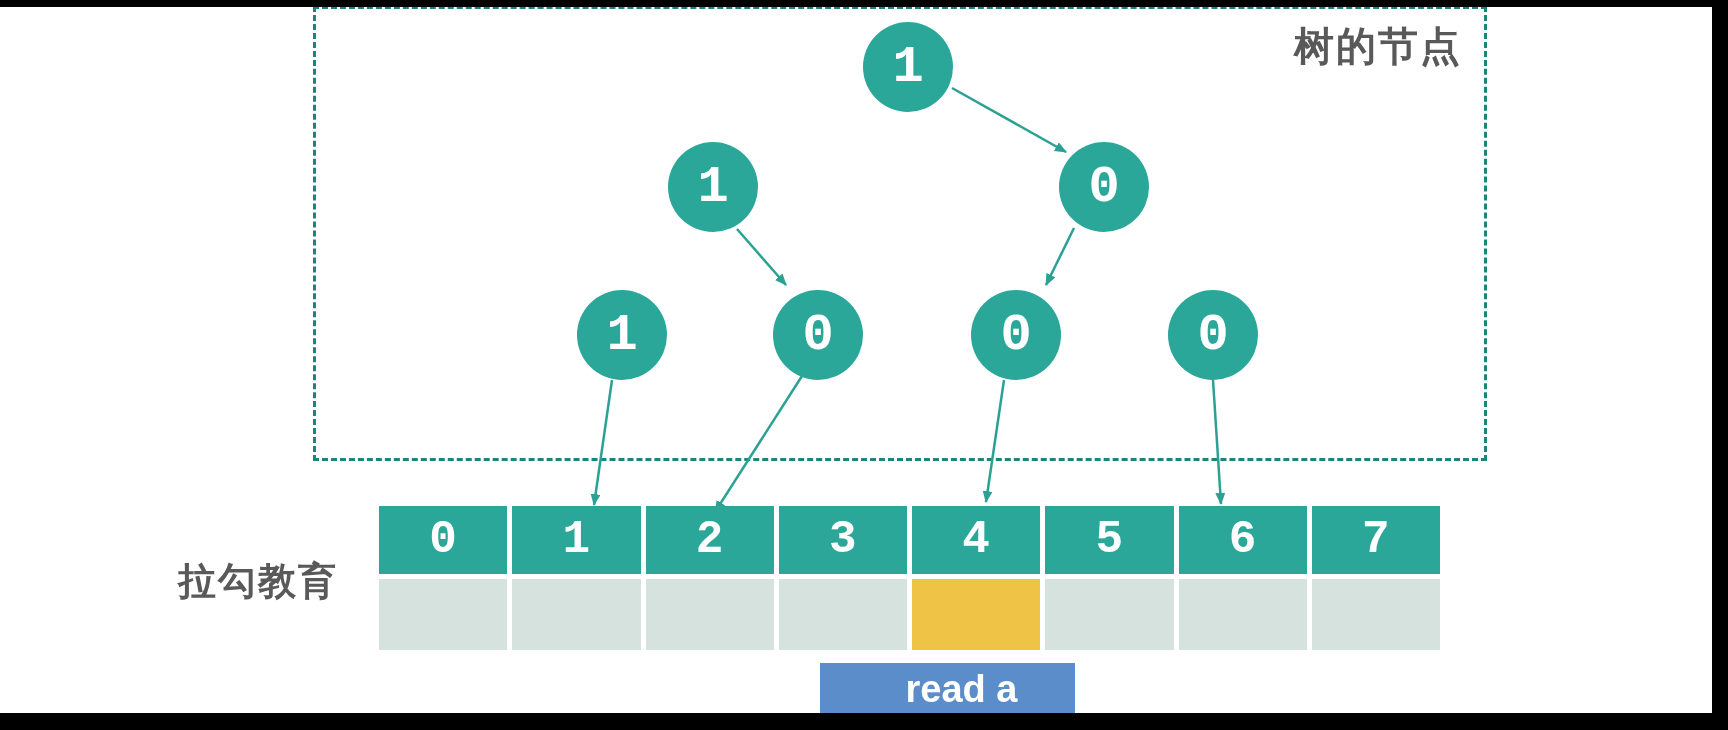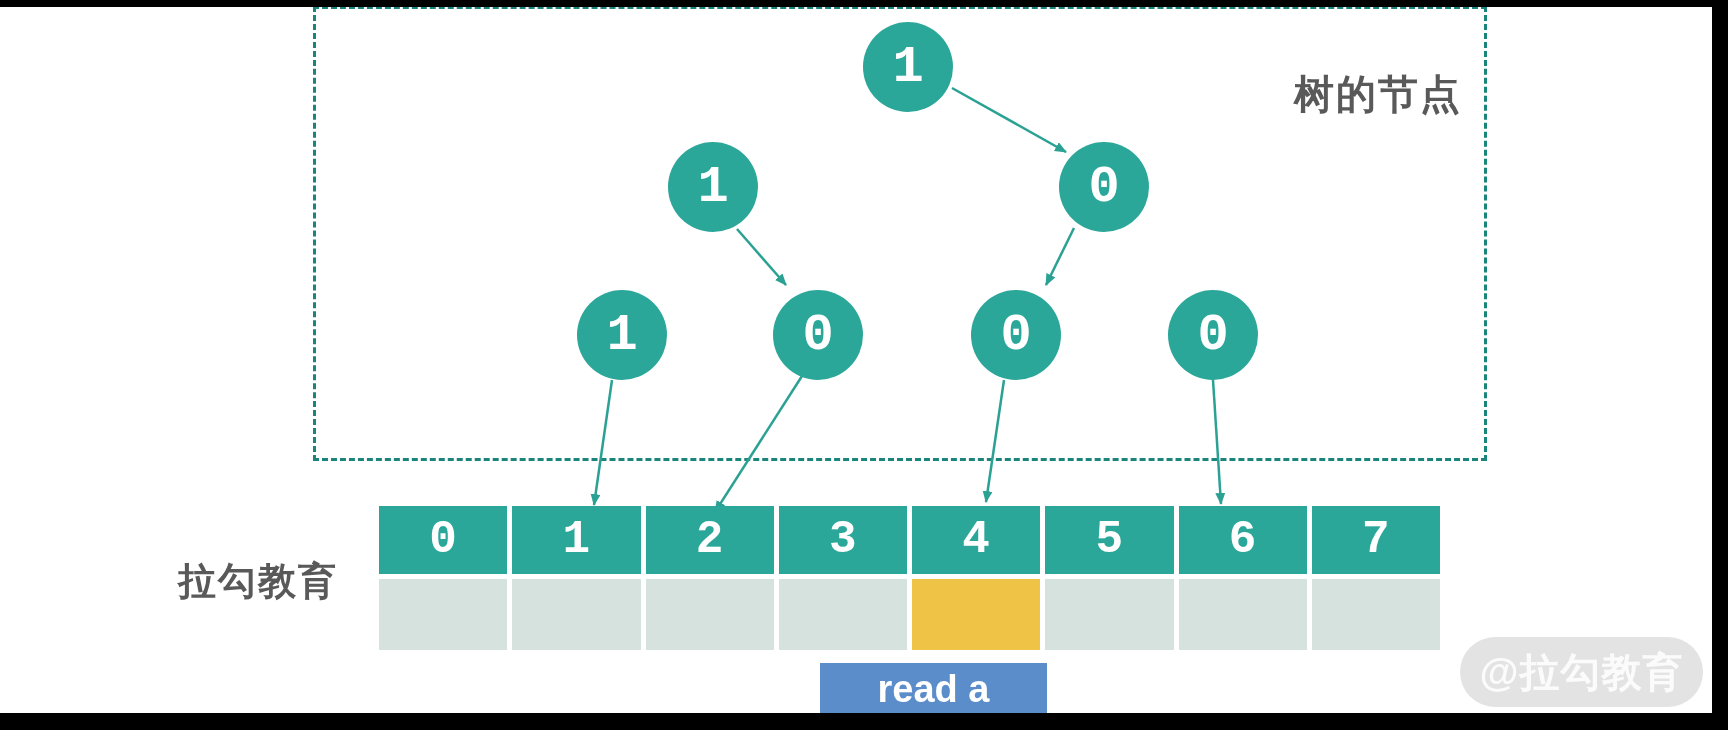--- a/index.html
+++ b/index.html
@@ -26,21 +26,20 @@
     border: 3px dashed #1B857B;
     z-index: 1;
   }
   #tree-box-label {
     position: absolute;
     right: 22px; top: 10px;
     font-size: 40px;
     font-weight: 600;
     color: #595959;
     letter-spacing: 2px;
-    margin-top: 48px;
   }
 
   
   #edges {
     position: absolute; left: 0; top: 0;
     width: 1728px; height: 730px;
     z-index: 2;
     pointer-events: none;
   }
   #edges line { stroke: #2BA194; stroke-width: 2.5; }
@@ -102,20 +101,21 @@
   #read-badge {
     position: absolute;
     left: 820px; top: 663px;
     width: 227px; height: 52px;
     background: #5B8DCB;
     color: #ffffff;
     display: flex; align-items: center; justify-content: center;
     font-size: 38px;
     font-weight: 600;
     z-index: 4;
+    padding-left: 28px;
   }
 
   
   #watermark {
     position: absolute;
     left: 1460px; top: 637px;
     width: 243px; height: 70px;
     border-radius: 35px;
     background: #E3E3E3;
     color: #FBFBFB;
@@ -177,19 +177,18 @@
     <div class="cache-cell cache-body-cell"></div>
     <div class="cache-cell cache-body-cell"></div>
     <div class="cache-cell cache-body-cell highlight"></div>
     <div class="cache-cell cache-body-cell"></div>
     <div class="cache-cell cache-body-cell"></div>
     <div class="cache-cell cache-body-cell"></div>
   </div>
 
   <div id="read-badge">read a</div>
 
-  <div id="watermark">@拉勾教育</div>
 
   <div class="bar" id="bar-top"></div>
   <div class="bar" id="bar-bottom"></div>
   <div class="bar" id="bar-right"></div>
 
 </div>
 
 </body></html>

